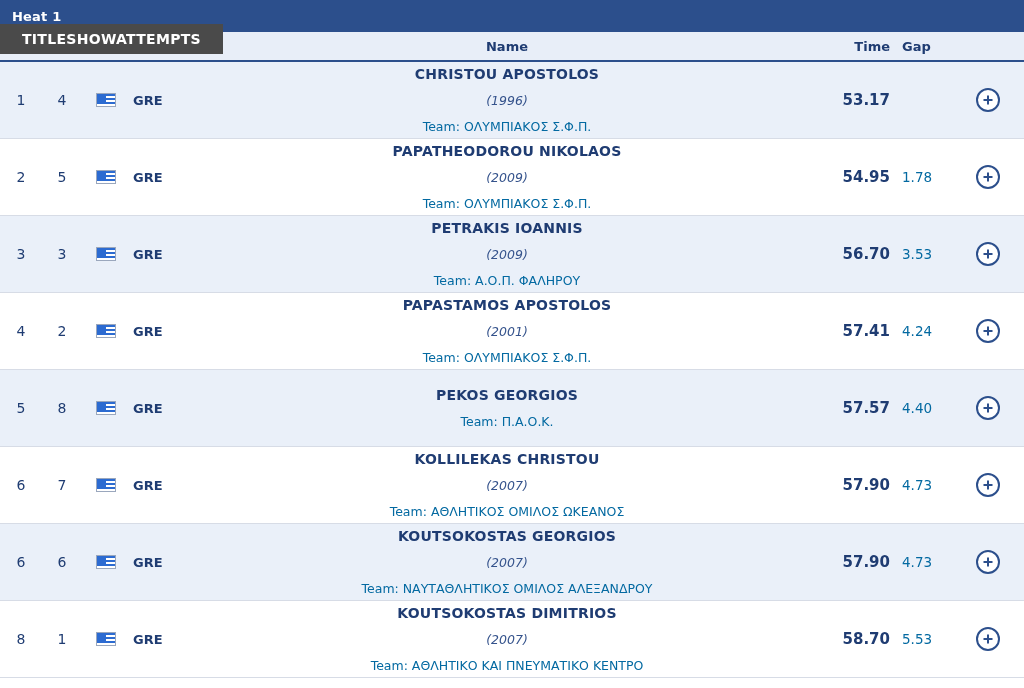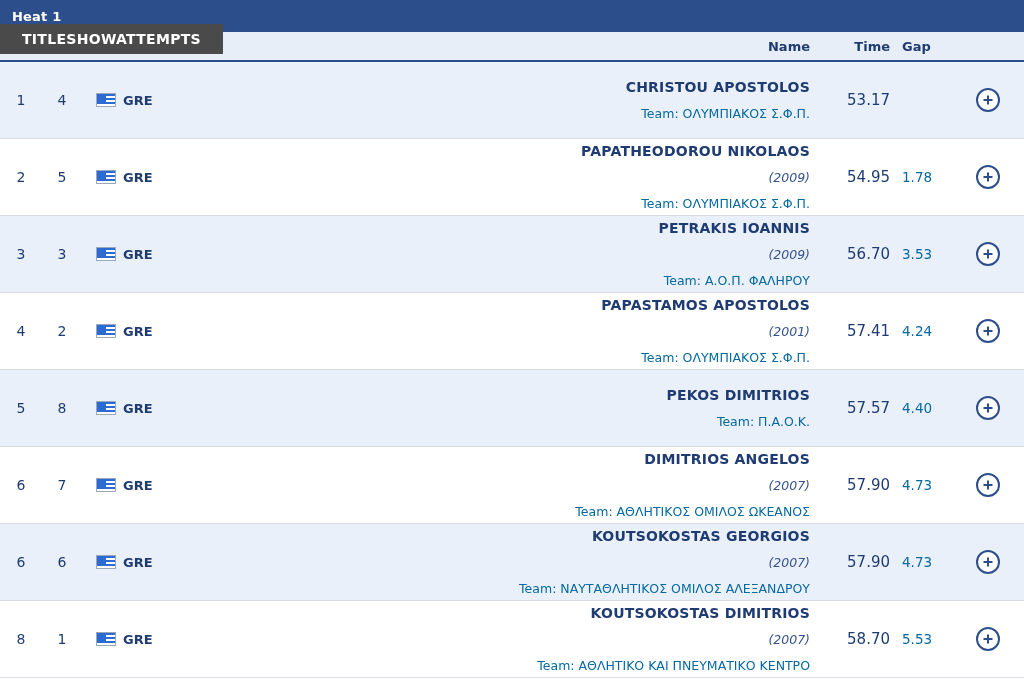--- a/index.html
+++ b/index.html
@@ -42,21 +42,21 @@
     color: #1f3c72;
     font-size: 13px;
     font-weight: bold;
     display: flex;
     align-items: center;
   }
 
   .col-rank   { width: 42px;  text-align: center; flex: 0 0 42px; }
   .col-lane   { width: 40px;  text-align: center; flex: 0 0 40px; }
   .col-nat    { width: 118px; text-align: left;   flex: 0 0 118px; padding-left: 14px;}
-  .col-name   { flex: 1 1 auto; text-align: right; padding-left: 4px; min-width: 0;}
+  .col-name   { flex: 1 1 auto; text-align: center; padding-left: 4px; min-width: 0;}
   .col-time   { width: 80px;  text-align: right;  flex: 0 0 80px; }
   .col-gap    { width: 62px;  text-align: left;   flex: 0 0 62px; padding-left: 12px;}
   .col-act    { width: 72px;  text-align: center; flex: 0 0 72px; }
 
   
   .tooltip-overlay {
     position: absolute;
     left: 0;
     top: 24px;
     height: 30px;
@@ -89,21 +89,21 @@
 
   .rank-cell, .lane-cell {
     font-size: 14px;
     color: #1f3c72;
     font-weight: normal;
   }
 
   .nat-cell {
     display: flex;
     align-items: center;
-    gap: 7px;
+    gap: 17px;
     font-size: 13px;
     font-weight: bold;
     color: #1f3c72;
   }
 
   .flag {
     width: 20px;
     height: 14px;
     display: inline-block;
     border: 1px solid #9aa7bd;
@@ -136,21 +136,21 @@
     font-style: italic;
     color: #35538c;
   }
   .athlete-team {
     font-size: 12.5px;
     color: #0369a1;
   }
 
   .time-cell {
     font-size: 15px;
-    font-weight: normal;
+    font-weight: bold;
     color: #1f3c72;
   }
   .gap-cell {
     font-size: 13.5px;
     color: #0369a1;
   }
 
   .plus-btn {
     width: 24px;
     height: 24px;
@@ -196,20 +196,21 @@
       <div class="row odd">
         <div class="col-rank rank-cell">1</div>
         <div class="col-lane lane-cell">4</div>
         <div class="col-nat nat-cell">
           <span class="flag"></span>
           <span>GRE</span>
         </div>
         <div class="col-name">
           <div class="name-block">
             <div class="athlete-name">CHRISTOU APOSTOLOS</div>
+            <div class="athlete-year">(1996)</div>
             <div class="athlete-team">Team: ΟΛΥΜΠΙΑΚΟΣ Σ.Φ.Π.</div>
           </div>
         </div>
         <div class="col-time time-cell">53.17</div>
         <div class="col-gap gap-cell"></div>
         <div class="col-act act-cell">
           <button class="plus-btn">
             <svg width="12" height="12" viewBox="0 0 12 12" aria-hidden="true">
               <rect x="5" y="1.5" width="2" height="9" fill="#2c4f8c"></rect>
               <rect x="1.5" y="5" width="9" height="2" fill="#2c4f8c"></rect>
@@ -294,21 +295,21 @@
       </div>
       <div class="row odd">
         <div class="col-rank rank-cell">5</div>
         <div class="col-lane lane-cell">8</div>
         <div class="col-nat nat-cell">
           <span class="flag"></span>
           <span>GRE</span>
         </div>
         <div class="col-name">
           <div class="name-block">
-            <div class="athlete-name">PEKOS DIMITRIOS</div>
+            <div class="athlete-name">PEKOS GEORGIOS</div>
             <div class="athlete-team">Team: Π.Α.Ο.Κ.</div>
           </div>
         </div>
         <div class="col-time time-cell">57.57</div>
         <div class="col-gap gap-cell">4.40</div>
         <div class="col-act act-cell">
           <button class="plus-btn">
             <svg width="12" height="12" viewBox="0 0 12 12" aria-hidden="true">
               <rect x="5" y="1.5" width="2" height="9" fill="#2c4f8c"></rect>
               <rect x="1.5" y="5" width="9" height="2" fill="#2c4f8c"></rect>
@@ -318,21 +319,21 @@
       </div>
       <div class="row even">
         <div class="col-rank rank-cell">6</div>
         <div class="col-lane lane-cell">7</div>
         <div class="col-nat nat-cell">
           <span class="flag"></span>
           <span>GRE</span>
         </div>
         <div class="col-name">
           <div class="name-block">
-            <div class="athlete-name">DIMITRIOS ANGELOS</div>
+            <div class="athlete-name">KOLLILEKAS CHRISTOU</div>
             <div class="athlete-year">(2007)</div>
             <div class="athlete-team">Team: ΑΘΛΗΤΙΚΟΣ ΟΜΙΛΟΣ ΩΚΕΑΝΟΣ</div>
           </div>
         </div>
         <div class="col-time time-cell">57.90</div>
         <div class="col-gap gap-cell">4.73</div>
         <div class="col-act act-cell">
           <button class="plus-btn">
             <svg width="12" height="12" viewBox="0 0 12 12" aria-hidden="true">
               <rect x="5" y="1.5" width="2" height="9" fill="#2c4f8c"></rect>

